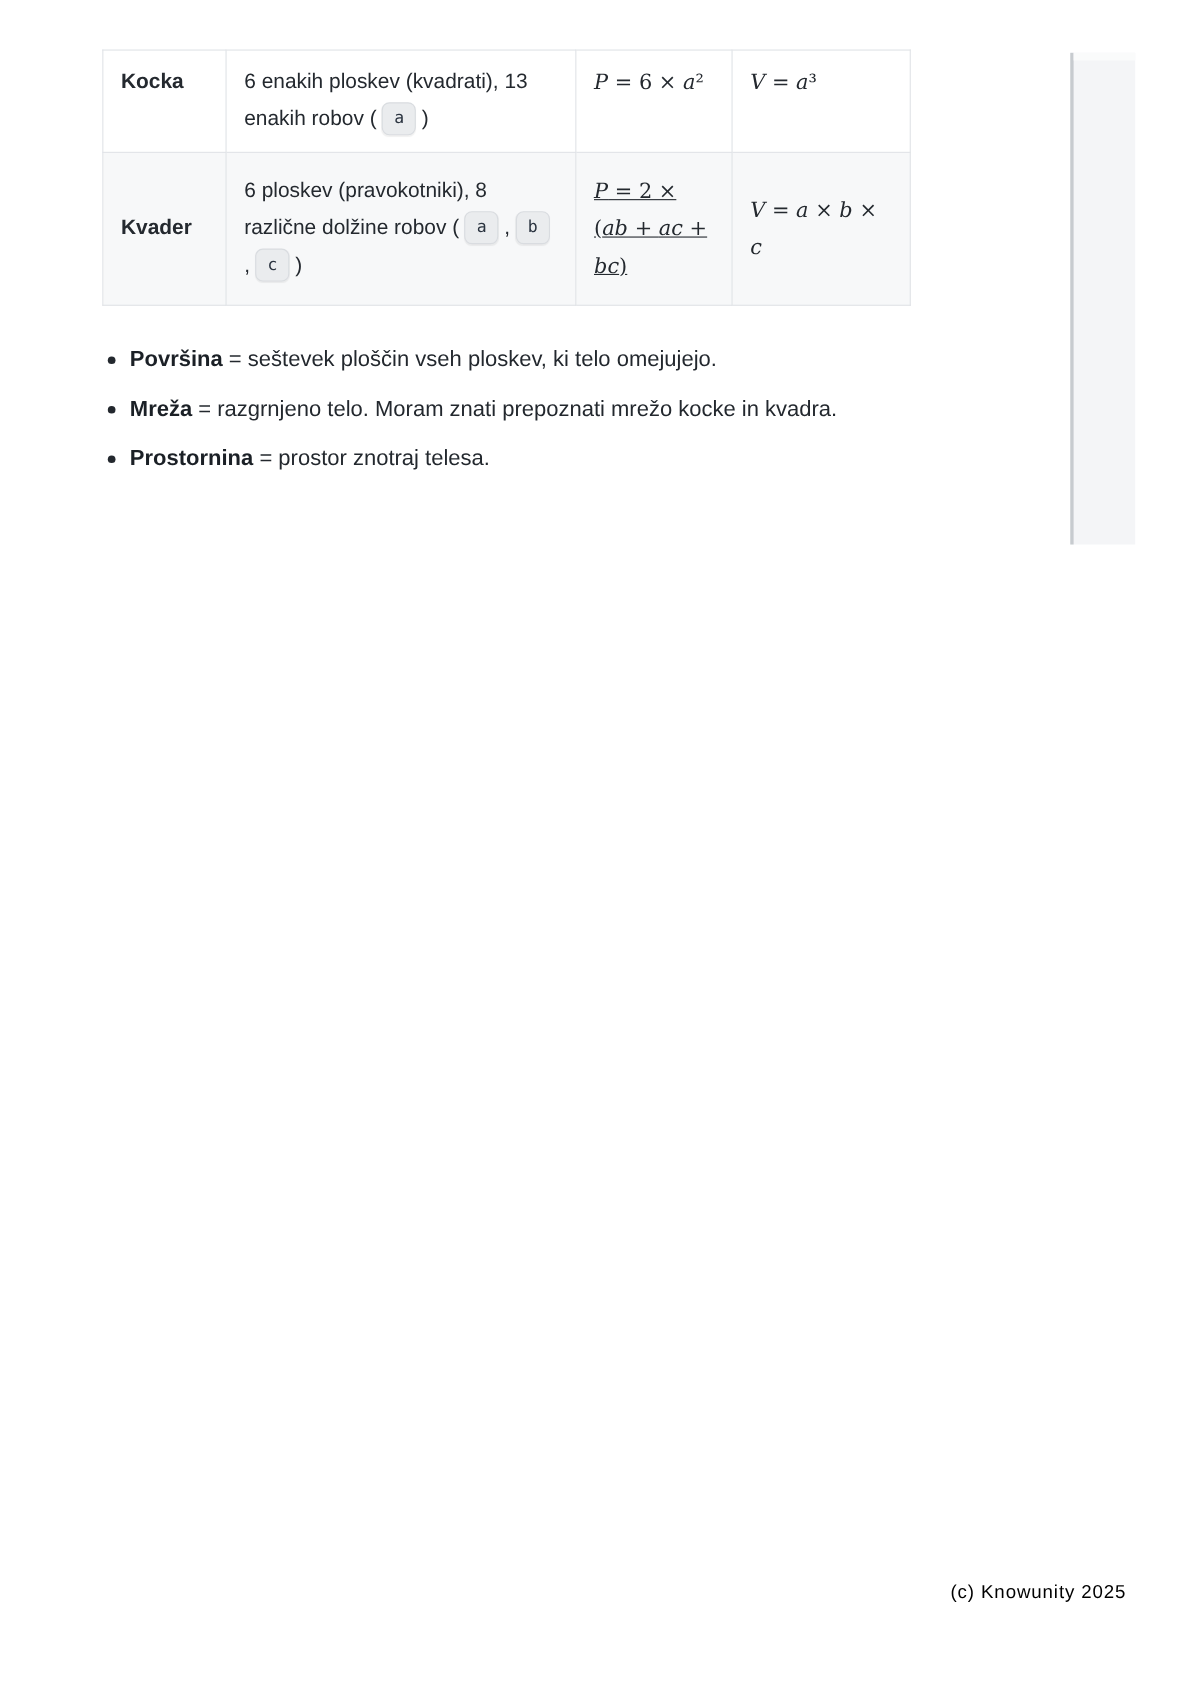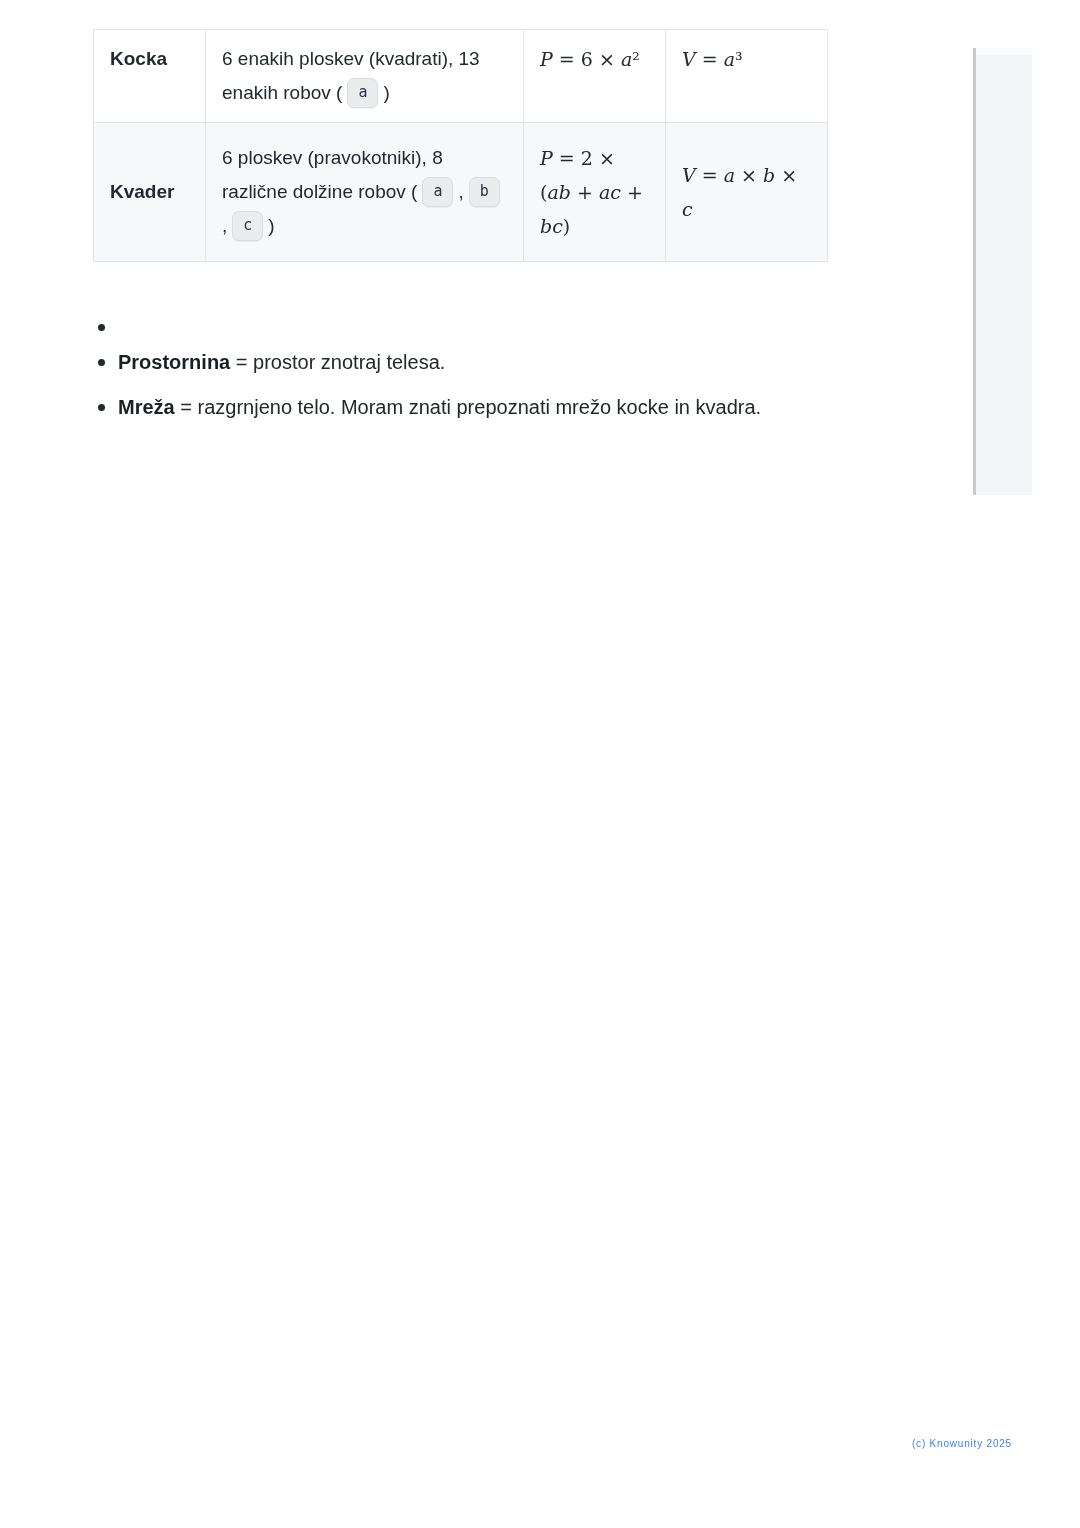--- a/index.html
+++ b/index.html
@@ -9,21 +9,21 @@
     background: #ffffff;
     font-family: "Liberation Sans", sans-serif;
     color: #24292f;
     overflow: hidden;
   }
 
   
   .shapes-table {
     position: absolute;
     left: 93px;
-    top: 29px;
+    top: 45px;
     width: 734px;
     border-collapse: collapse;
     table-layout: fixed;
   }
   .shapes-table td {
     border: 1px solid #e0e3e7;
     vertical-align: middle;
     padding: 12px 16px;
     font-size: 19px;
     line-height: 34px;
@@ -36,21 +36,21 @@
   .col-desc { width: 318px; }
   .col-p { width: 142px; }
   .col-v { width: 162px; }
   .cell-name { font-weight: 700; }
   .cell-formula {
     font-family: "DejaVu Serif", serif;
     font-size: 20px;
     line-height: 31px;
     color: #1d2229;
   }
-  .cell-formula.multiline { white-space: pre-line; }
+  .cell-formula.multiline { white-space: pre-line; text-decoration: underline; }
   .math i { font-style: italic; }
 
   .code-chip {
     display: inline-block;
     font-family: "DejaVu Sans Mono", monospace;
     font-size: 15px;
     line-height: 1;
     color: #2b3440;
     background: #eaecee;
     border: 1px solid #d9dce0;
@@ -103,24 +103,24 @@
     left: 0; top: 0;
     width: 100%;
     height: 7px;
     background: #fafbfb;
   }
 
   
   .footer-copyright {
     position: absolute;
     top: 1438px;
-    right: 68px;
-    font-size: 10px;
+    right: 56px;
+    font-size: 17px;
     letter-spacing: 0.8px;
-    color: #3b82f6;
+    color: #000000;
   }
 </style>
 </head>
 <body>
 
 <table class="shapes-table">
   <colgroup>
     <col class="col-name">
       <col class="col-desc">
       <col class="col-p">
@@ -140,28 +140,29 @@
 (<i>ab</i> + <i>ac</i> +
 <i>bc</i>)</td>
       <td class="cell-formula math"><i>V</i> = <i>a</i> × <i>b</i> × <i>c</i></td>
     </tr>
   </tbody>
 </table>
 
 <div class="bullet-list">
   <div class="bullet-item">
     <span class="bullet-dot"></span>
+    <p class="bullet-text"><strong class="bullet-term">Površina</strong><span> = seštevek ploščin vseh ploskev, ki telo omejujejo.</span></p>
+  </div>
+  <div class="bullet-item">
+    <span class="bullet-dot"></span>
+    <p class="bullet-text"><strong class="bullet-term">Mreža</strong><span> = razgrnjeno telo. Moram znati prepoznati mrežo kocke in kvadra.</span></p>
   </div>
   <div class="bullet-item">
     <span class="bullet-dot"></span>
     <p class="bullet-text"><strong class="bullet-term">Prostornina</strong><span> = prostor znotraj telesa.</span></p>
-  </div>
-  <div class="bullet-item">
-    <span class="bullet-dot"></span>
-    <p class="bullet-text"><strong class="bullet-term">Mreža</strong><span> = razgrnjeno telo. Moram znati prepoznati mrežo kocke in kvadra.</span></p>
   </div>
 </div>
 
 <div class="side-panel">
   <div class="side-panel-highlight"></div>
 </div>
 
 <div class="footer-copyright">(c) Knowunity 2025</div>
 
 </body></html>

